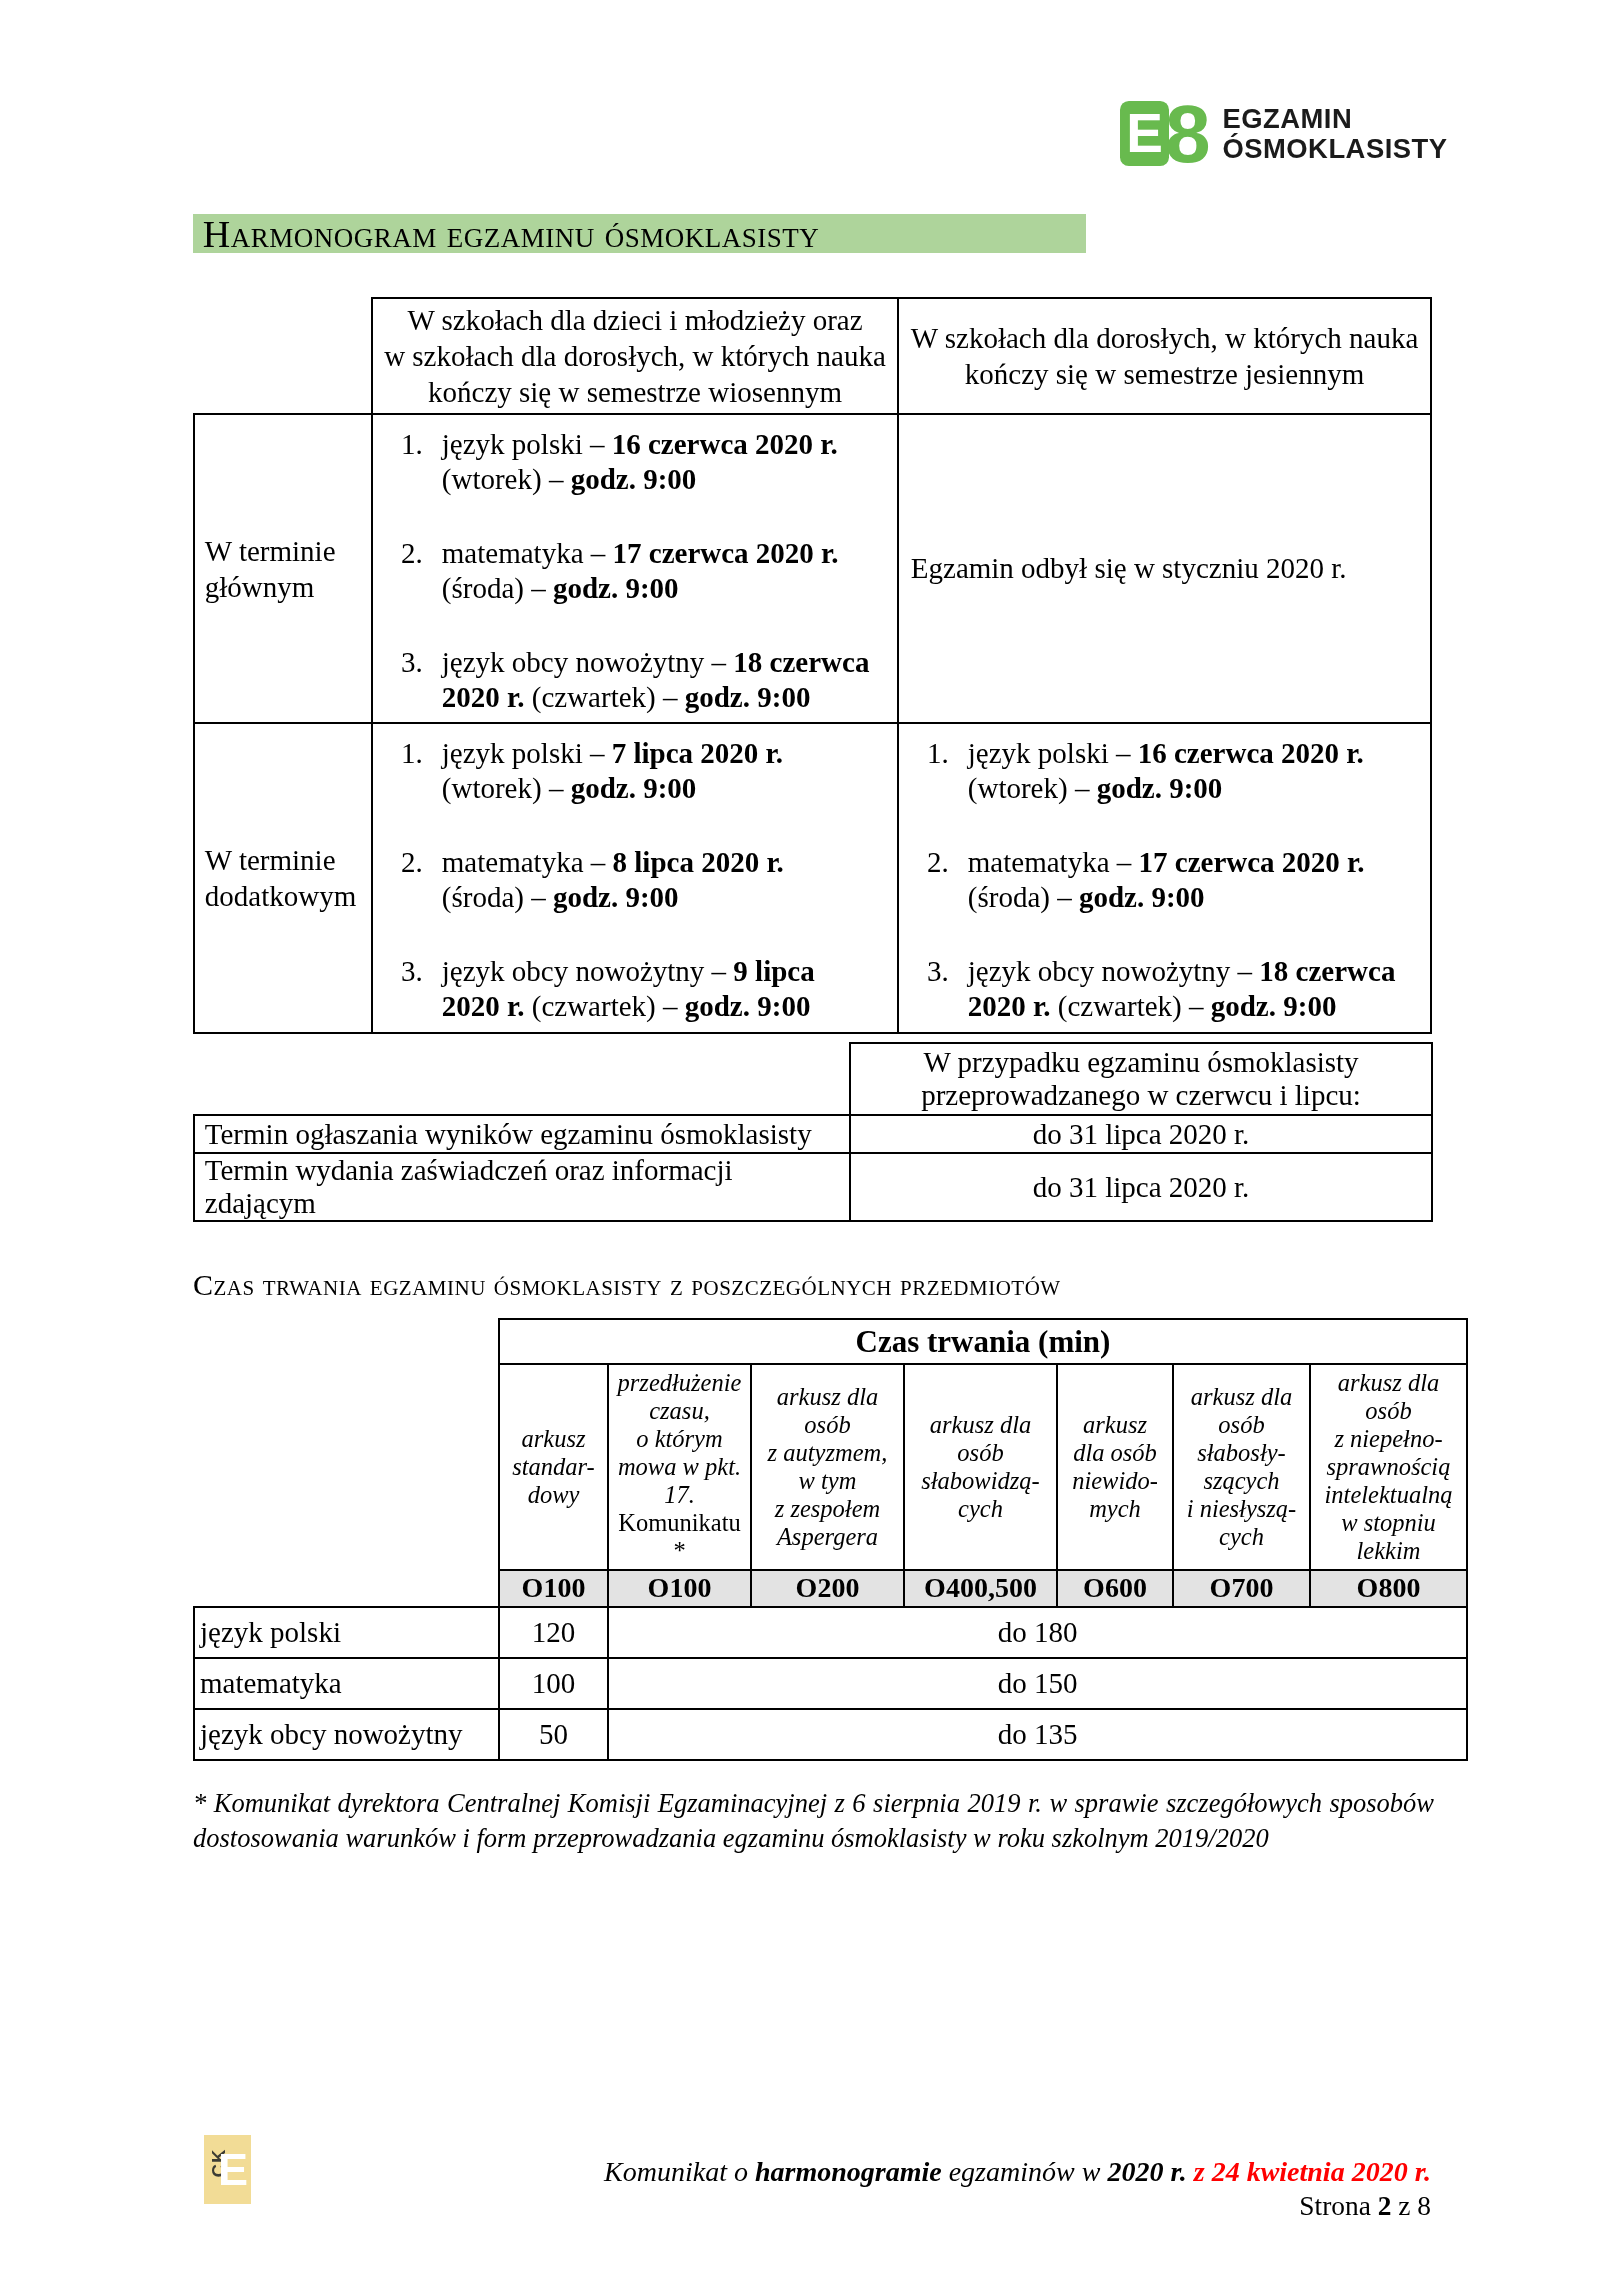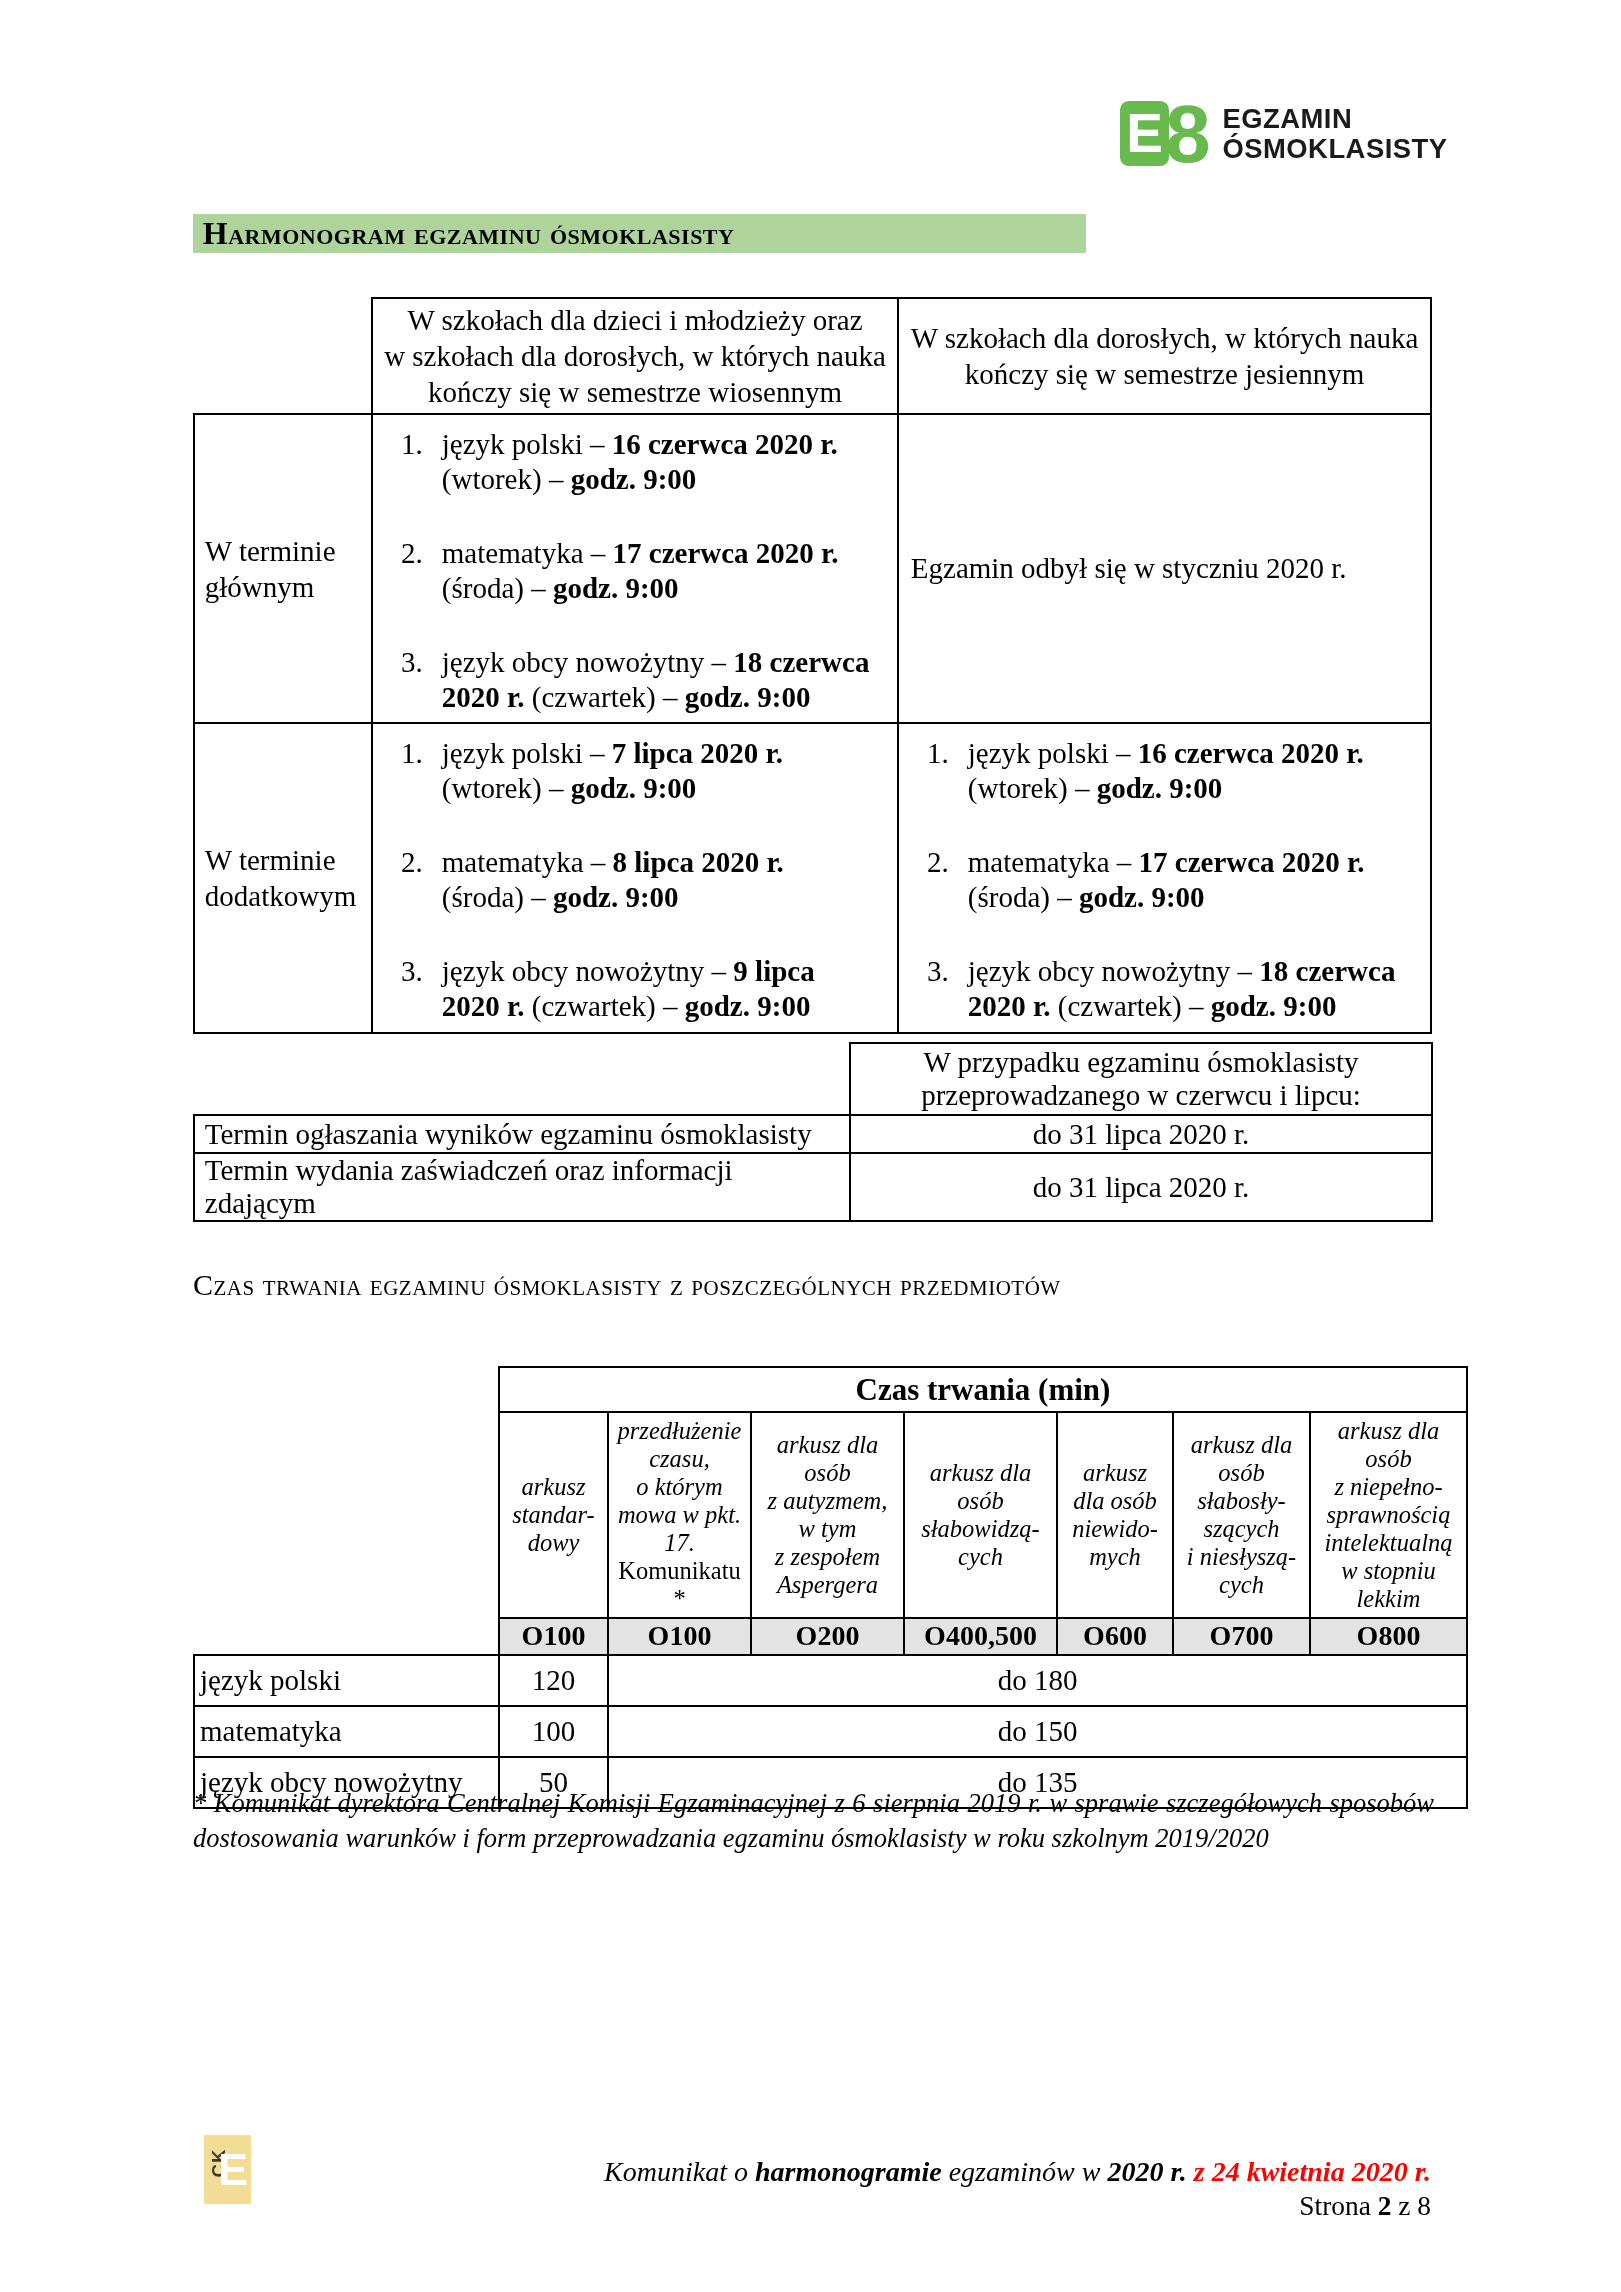--- a/index.html
+++ b/index.html
@@ -10,21 +10,21 @@
 
   
   .e8logo { left:1120px; top:101px; display:flex; align-items:center; }
   .e8tile { width:49px; height:65px; border-radius:8.8px; display:flex; align-items:center; justify-content:center; }
   .e8tile span { color:#fff; font-family:"Liberation Sans", sans-serif; font-weight:bold; font-size:55px; line-height:1; }
   .e8eight { font-family:"Liberation Sans", sans-serif; font-weight:bold; font-size:82px; line-height:65px; margin-left:-3.9px; letter-spacing:-2px; }
   .e8text { margin-left:13.7px; font-family:"Liberation Sans", sans-serif; font-weight:bold; font-size:27.4px; line-height:30px; color:#1b1b1b; letter-spacing:0.5px; }
 
   
   .greenbar { left:193px; top:214px; width:893px; height:39px; display:flex; align-items:center; }
-  .greenbar .t { font-variant:small-caps; font-weight:bold; font-size:32px; padding-left:9.8px; letter-spacing:0.5px; }
+  .greenbar .t { font-variant:small-caps; font-weight:normal; font-size:38px; padding-left:9.8px; letter-spacing:0.5px; }
 
   
   table { border-collapse:collapse; table-layout:fixed; }
   td { border:2px solid #000; vertical-align:middle; font-size:29px; }
   td.nb { border:none; }
   .prel { white-space:pre-line; }
   .center { text-align:center; }
 
   
   .t1 { left:193px; top:297px; }
@@ -40,21 +40,21 @@
   .t2 { left:193px; top:1042px; }
   .t2 .hdr { line-height:33px; padding:2px 5.9px; }
   .t2 .lab { padding-left:9.8px; height:38px; }
   .t2 .val { text-align:center; height:38px; }
   .t2 .vb { font-weight:bold; }
 
   
   .h2 { left:193px; top:1268px; font-variant:small-caps; font-size:30px; letter-spacing:0.5px; }
 
   
-  .t3 { left:193px; top:1366px; }
+  .t3 { left:193px; top:1318px; }
   .t3 .mainhdr { font-weight:bold; font-size:31px; text-align:center; height:45px; }
   .t3 .desc { font-style:italic; font-size:24.5px; line-height:28px; text-align:center; padding:3.9px 2px; }
   .t3 .code { font-weight:bold; font-size:28px; text-align:center; height:37px; }
   .t3 .subj { padding-left:5px; height:51px; }
   .t3 .val { text-align:center; height:51px; }
 
   
   .footnote { left:193px; top:1786px; width:1241px; font-style:italic; font-size:26.5px; line-height:35px; text-align:justify; }
 
   

